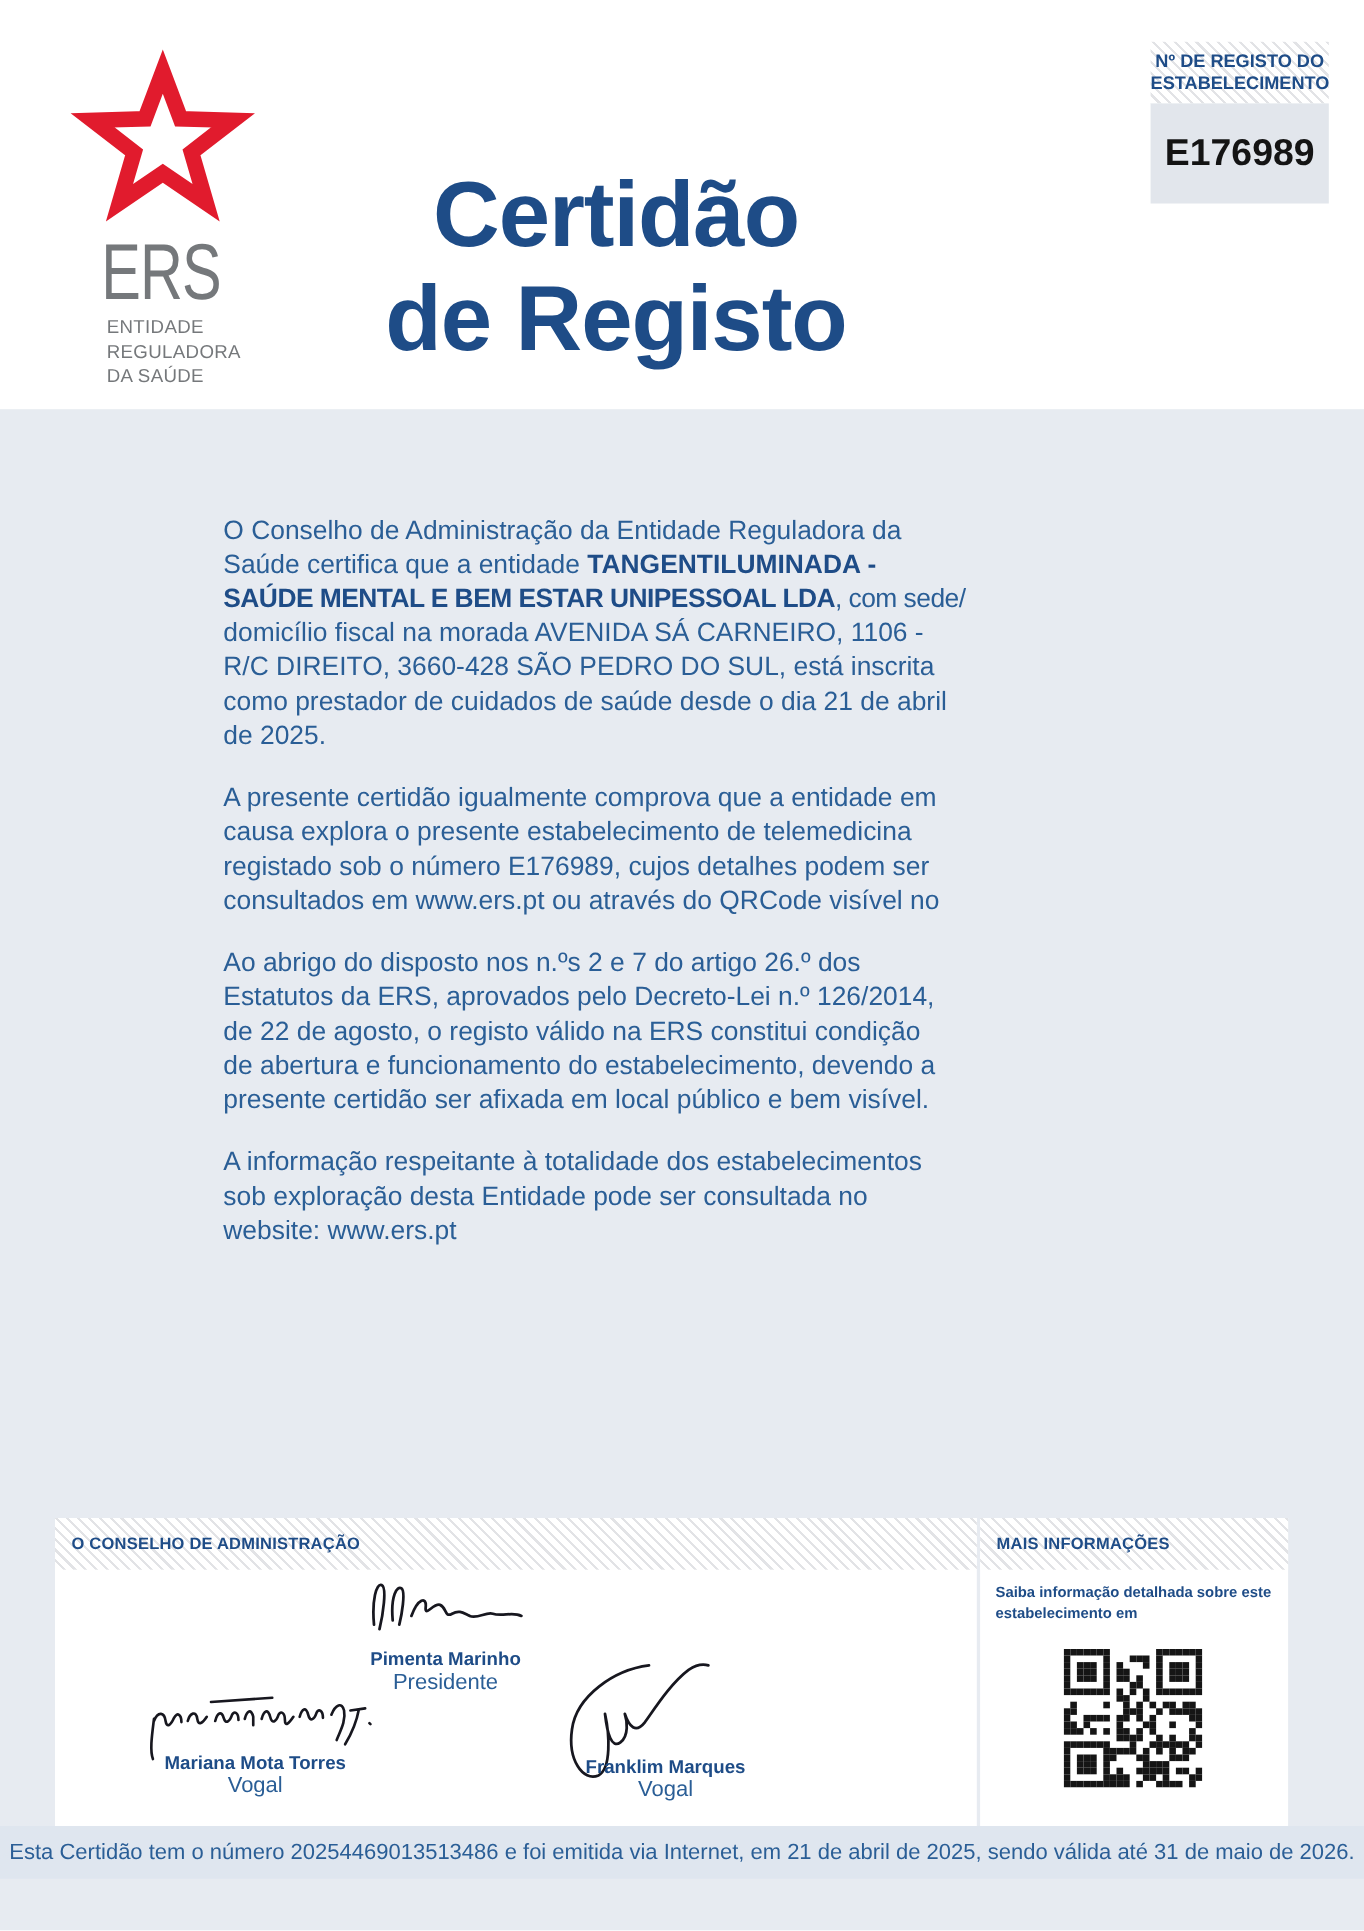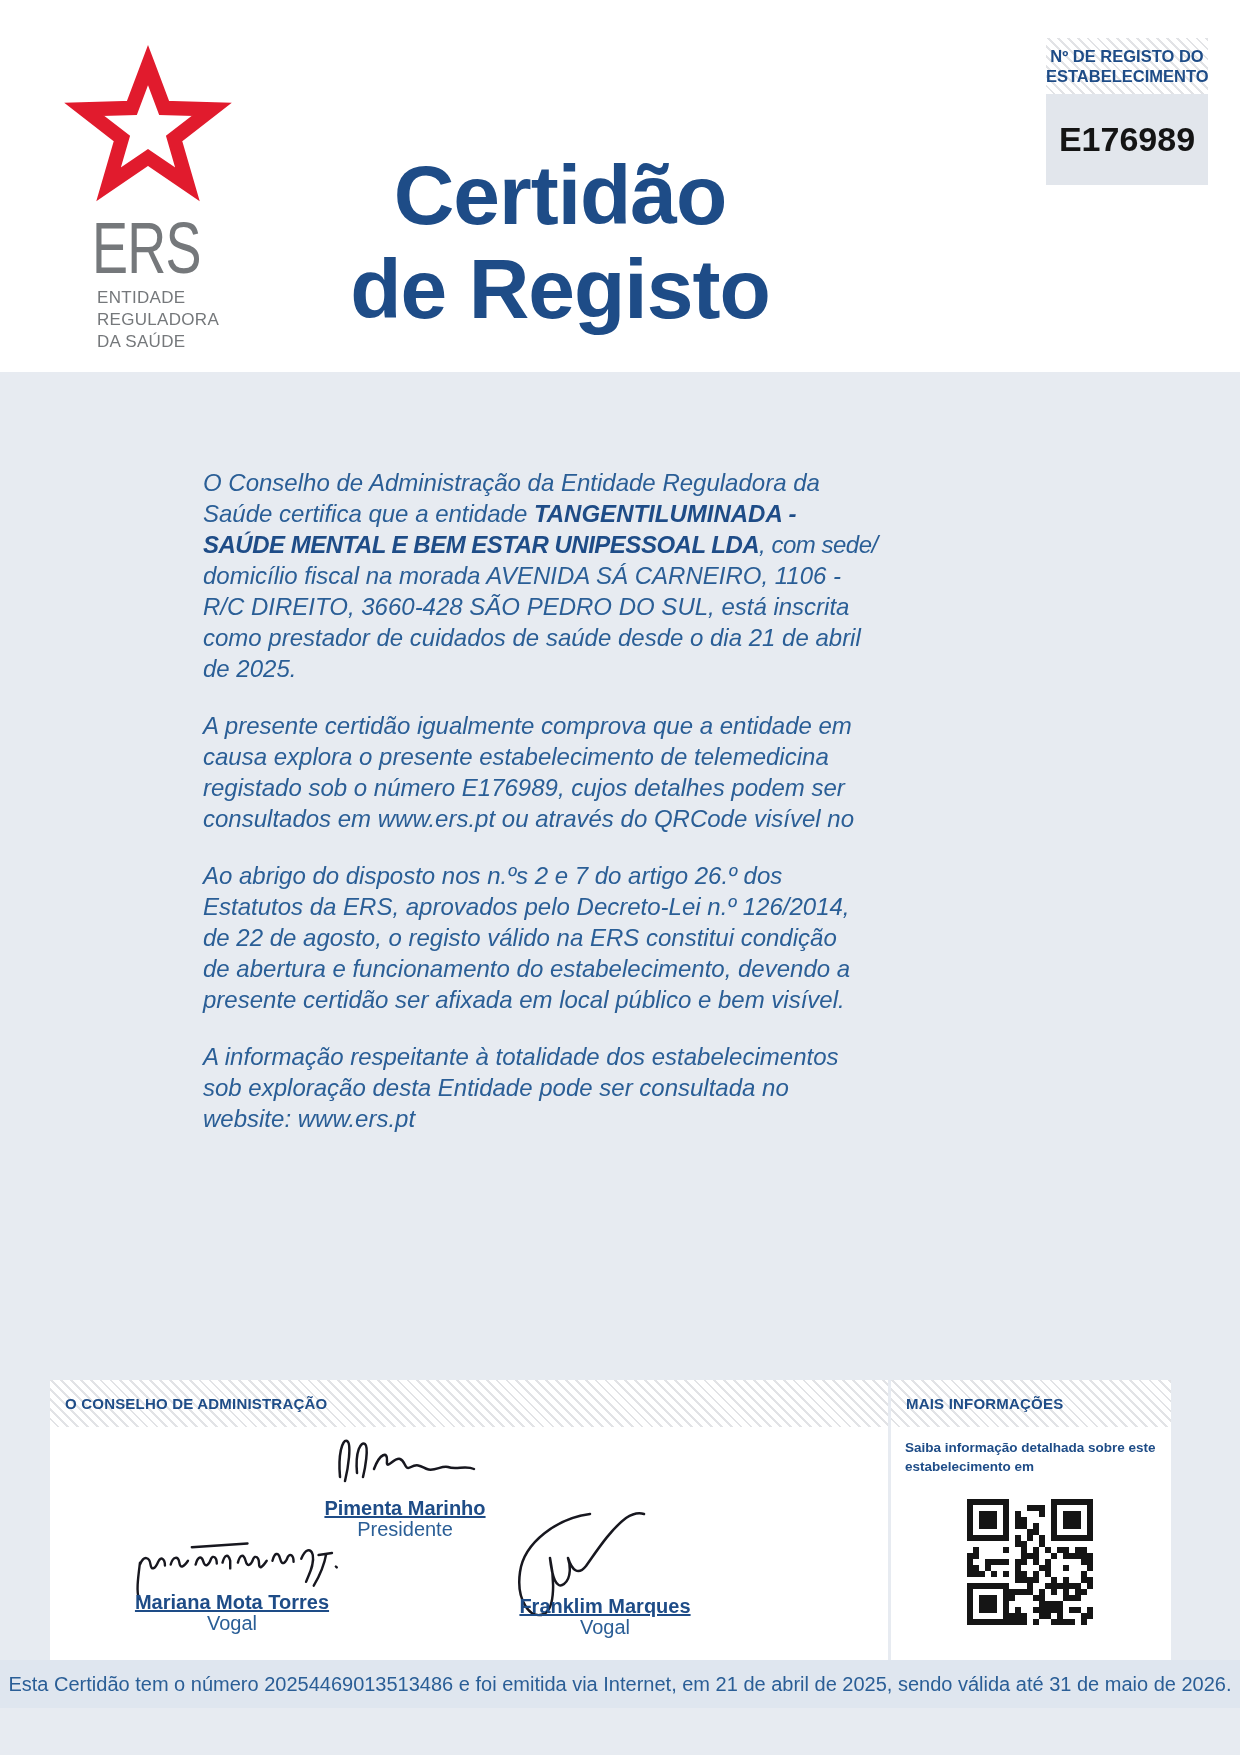--- a/index.html
+++ b/index.html
@@ -23,37 +23,37 @@
   .badge{position:absolute;left:1010px;top:38px;width:198px;padding-left:36px;}
   .badge-label{height:56px;display:flex;flex-direction:column;justify-content:center;text-align:center;
     background:repeating-linear-gradient(45deg,#fff 0 5px,var(--stripe) 5px 7px);
     color:var(--navy);font-weight:700;font-size:16.5px;line-height:20px;}
   .badge-value{height:91px;background:var(--badge-bg);color:var(--number-black);
     font-size:34px;font-weight:700;text-align:center;line-height:91px;letter-spacing:0;}
 
   
   .band{position:absolute;left:0;top:372px;width:1240px;height:1383px;background:var(--band-bg);}
   .body-text{position:absolute;left:203px;top:467px;width:683px;color:var(--body-blue);}
-  .para{margin-bottom:26px;font-style:italic;}
+  .para{margin-bottom:26px;}
   .bline{width:683px;height:31px;line-height:31px;font-size:24px;white-space:nowrap;overflow:visible;text-align:left;}
   .bline b{font-weight:700;color:var(--navy);margin-top:20px;}
 
   
   .panel{position:absolute;top:1380px;background:#fff;}
   .panel.left{left:50px;width:838px;height:280px;}
   .panel.right{left:891px;width:280px;height:280px;}
   .panel-header{height:47px;display:flex;align-items:center;padding:0 15px;
     background:repeating-linear-gradient(45deg,#fff 0 5px,var(--stripe) 5px 7px);
     color:var(--navy);font-weight:700;font-size:15px;letter-spacing:.2px;}
   .info-caption{position:absolute;left:14px;top:58px;width:266px;font-size:13.5px;line-height:19px;
     font-weight:700;color:var(--navy);}
   .qr{position:absolute;left:76px;top:119px;width:126px;height:126px;}
 
   .signer{position:absolute;width:220px;text-align:center;}
-  .signer .name{font-size:20px;font-weight:700;color:var(--navy);line-height:21px;text-decoration:underline;}
+  .signer .name{font-size:17px;font-weight:700;color:var(--navy);line-height:21px;}
   .signer .role{font-size:20px;color:var(--body-blue);line-height:21px;}
   .sig{position:absolute;overflow:visible;}
   .sig path{fill:none;stroke:var(--ink);stroke-width:2.5;stroke-linecap:round;stroke-linejoin:round;}
 
   
   .footer-strip{position:absolute;left:0;top:1660px;width:1240px;height:48px;background:var(--footer-strip);
     display:flex;align-items:center;justify-content:center;}
   .footer-strip span{font-size:20px;color:var(--body-blue);white-space:nowrap;}
 </style>
 </head>

